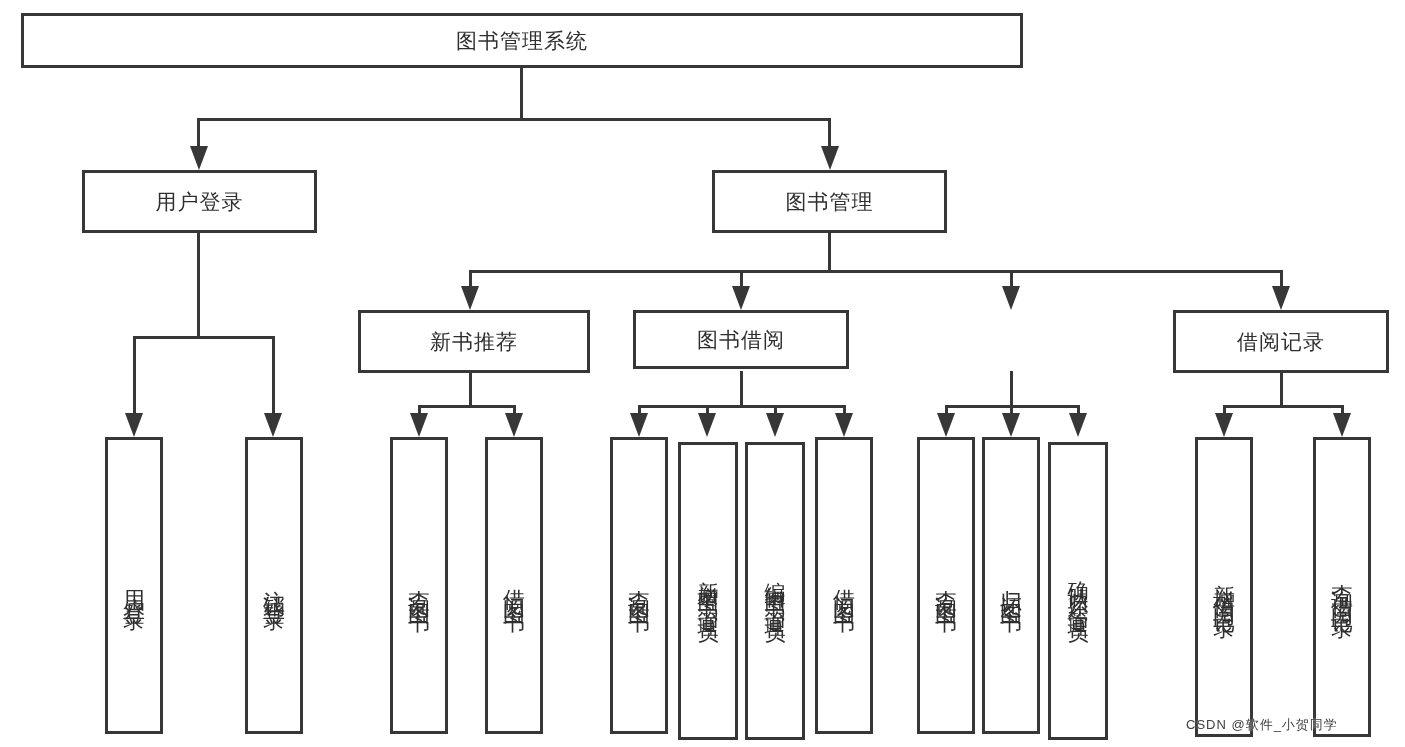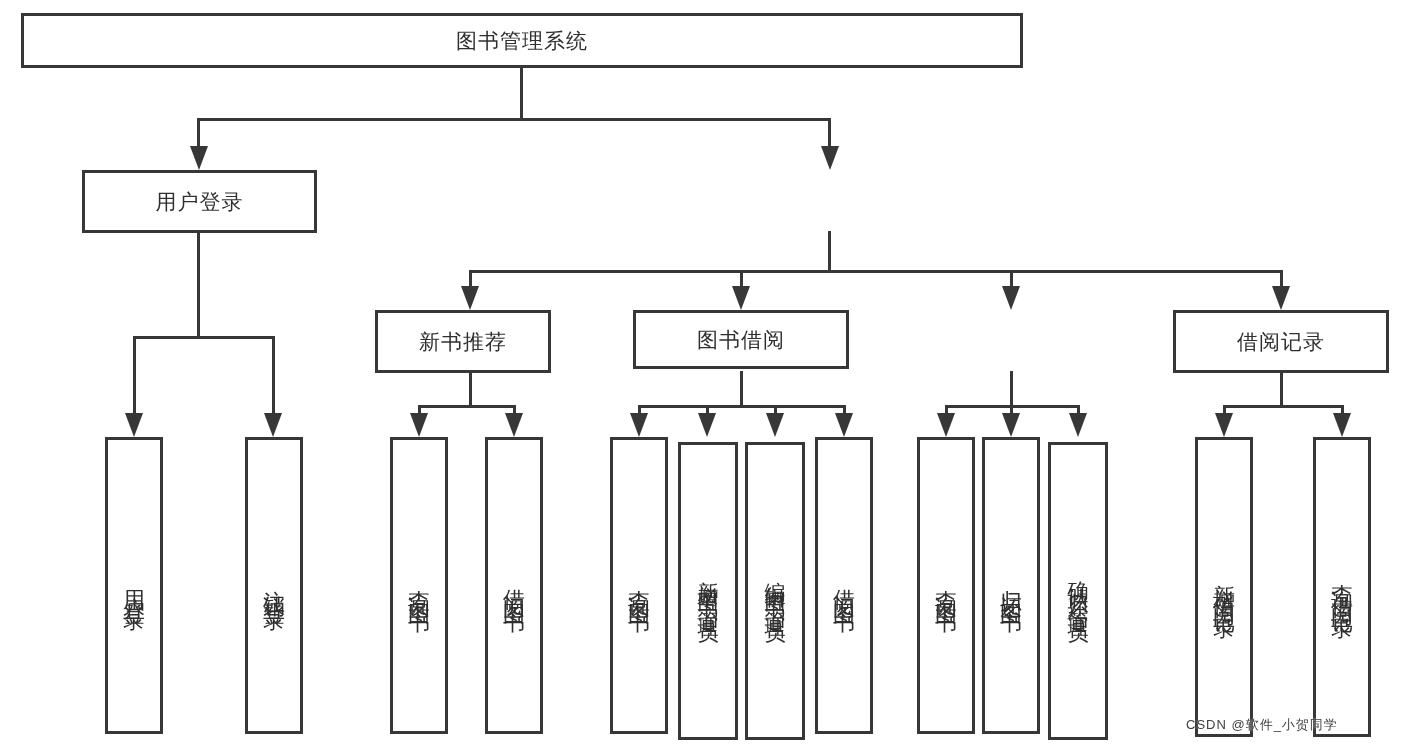--- a/index.html
+++ b/index.html
@@ -42,40 +42,43 @@
   <div class="vl" style="left:520px;top:66px;height:54px"></div>
   <div class="hl" style="left:197px;top:118px;width:634px"></div>
   <div class="vl" style="left:197px;top:118px;height:32px"></div>
   <div class="arr" style="left:190px;top:146px"></div>
   <div class="vl" style="left:828px;top:118px;height:32px"></div>
   <div class="arr" style="left:821px;top:146px"></div>
 
   <div class="box" style="left:82px;top:170px;width:235px;height:63px">
     <span>用户登录</span>
   </div>
+  <div class="box" style="left:712px;top:170px;width:235px;height:63px">
+    <span>图书管理</span>
+  </div>
 
   <div class="vl" style="left:197px;top:231px;height:108px"></div>
   <div class="hl" style="left:133px;top:336px;width:142px"></div>
   <div class="vl" style="left:133px;top:336px;height:80px"></div>
   <div class="arr" style="left:125px;top:413px"></div>
   <div class="vl" style="left:272px;top:336px;height:80px"></div>
   <div class="arr" style="left:264px;top:413px"></div>
 
   <div class="vl" style="left:828px;top:231px;height:42px"></div>
   <div class="hl" style="left:469px;top:270px;width:814px"></div>
   <div class="vl" style="left:469px;top:270px;height:22px"></div>
   <div class="arr" style="left:461px;top:286px"></div>
   <div class="vl" style="left:740px;top:270px;height:22px"></div>
   <div class="arr" style="left:732px;top:286px"></div>
   <div class="vl" style="left:1010px;top:270px;height:22px"></div>
   <div class="arr" style="left:1002px;top:286px"></div>
   <div class="vl" style="left:1280px;top:270px;height:22px"></div>
   <div class="arr" style="left:1272px;top:286px"></div>
 
-  <div class="box" style="left:375px;top:310px;width:176px;height:63px">
+  <div class="box" style="left:358px;top:310px;width:232px;height:63px">
     <span>新书推荐</span>
   </div>
   <div class="box" style="left:633px;top:310px;width:216px;height:59px">
     <span>图书借阅</span>
   </div>
   <div class="box" style="left:1173px;top:310px;width:216px;height:63px">
     <span>借阅记录</span>
   </div>
 
   <div class="vl" style="left:469px;top:371px;height:37px"></div>

